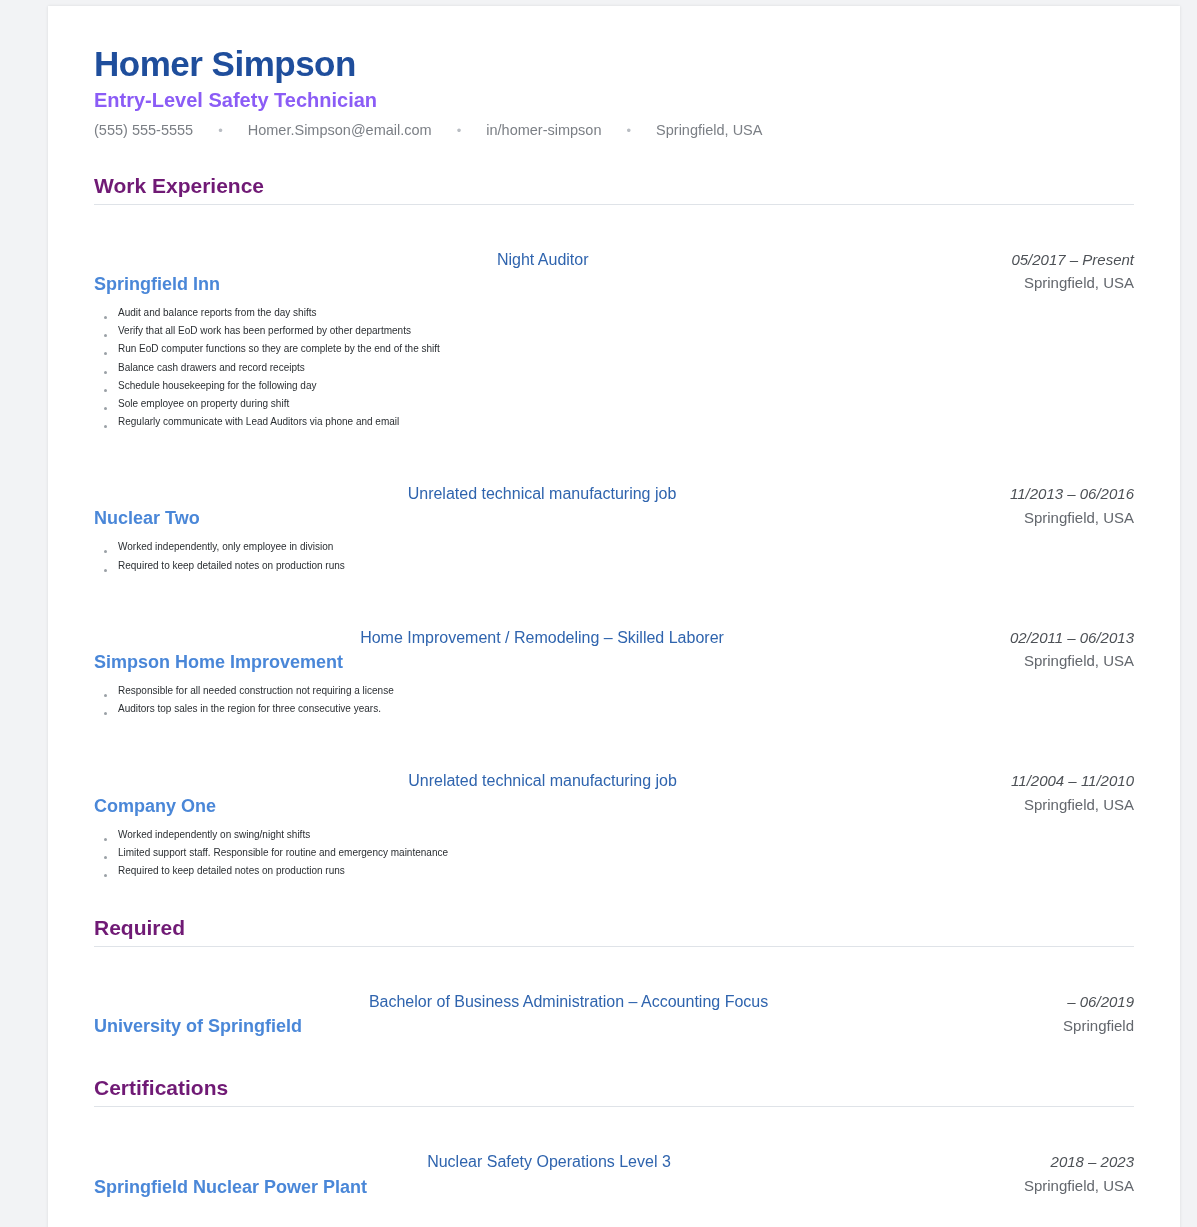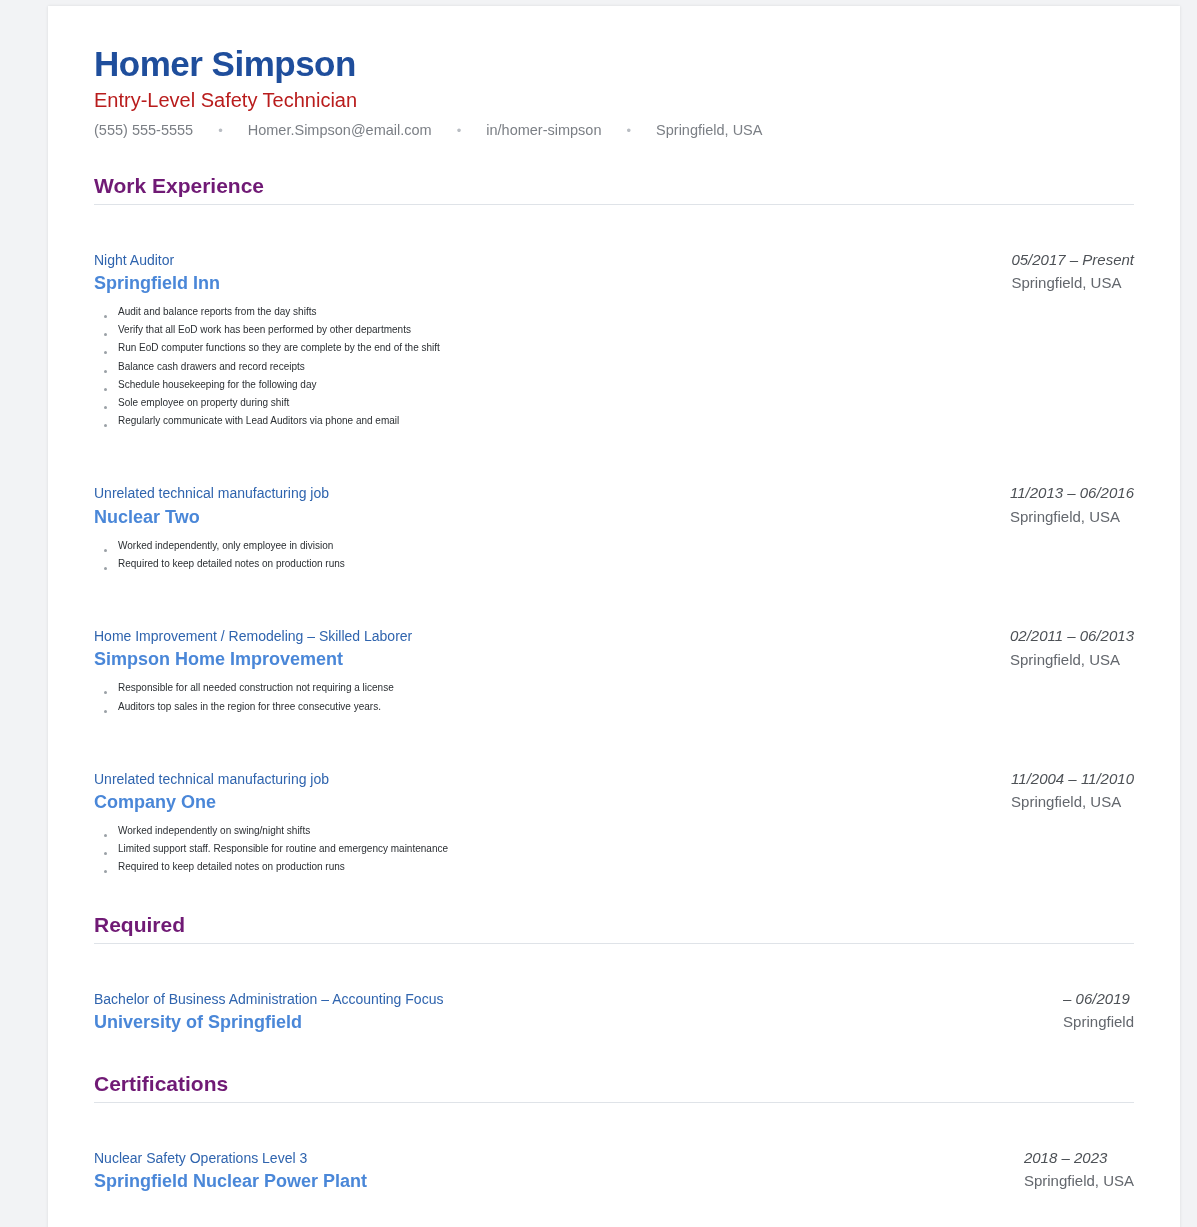--- a/index.html
+++ b/index.html
@@ -29,23 +29,23 @@
   .name {
     font-size: 35px;
     font-weight: bold;
     color: #1f4e9c;
     letter-spacing: -0.5px;
     line-height: 1.05;
     margin: 0 0 6px 0;
   }
   .subtitle {
     font-size: 20px;
-    color: #b91c1c;
+    color: #8b5cf6;
     margin: 0 0 10px 0;
-    font-weight: normal;
+    font-weight: bold;
   }
   .contact {
     font-size: 14.5px;
     color: #7b7f85;
     display: flex;
     align-items: flex-end;
     flex-wrap: wrap;
     gap: 13px;
     margin-bottom: 10px;
   }
@@ -66,25 +66,26 @@
     border-top: 1px solid #dfe3e8;
     margin: 0 0 14px 0;
   }
   .entry { margin-bottom: 22px; }
   .entry-head {
     display: flex;
     justify-content: space-between;
     align-items: baseline;
   }
   .entry-left { flex: 1 1 auto; padding-right: 20px; }
-  .entry-right { flex: 0 0 auto; text-align: left; margin-top: 30px; }
+  .entry-right { flex: 0 0 auto; text-align: right; margin-top: 30px; }
   .role {
-    font-size: 14px;
+    font-size: 16px;
     color: #2f64ae;
     line-height: 1.45;
+    text-align: center;
   }
   .org {
     font-size: 18px;
     color: #4a87d8;
     font-weight: bold;
     line-height: 1.5;
   }
   .dates {
     font-size: 15px;
     color: #4d5156;

